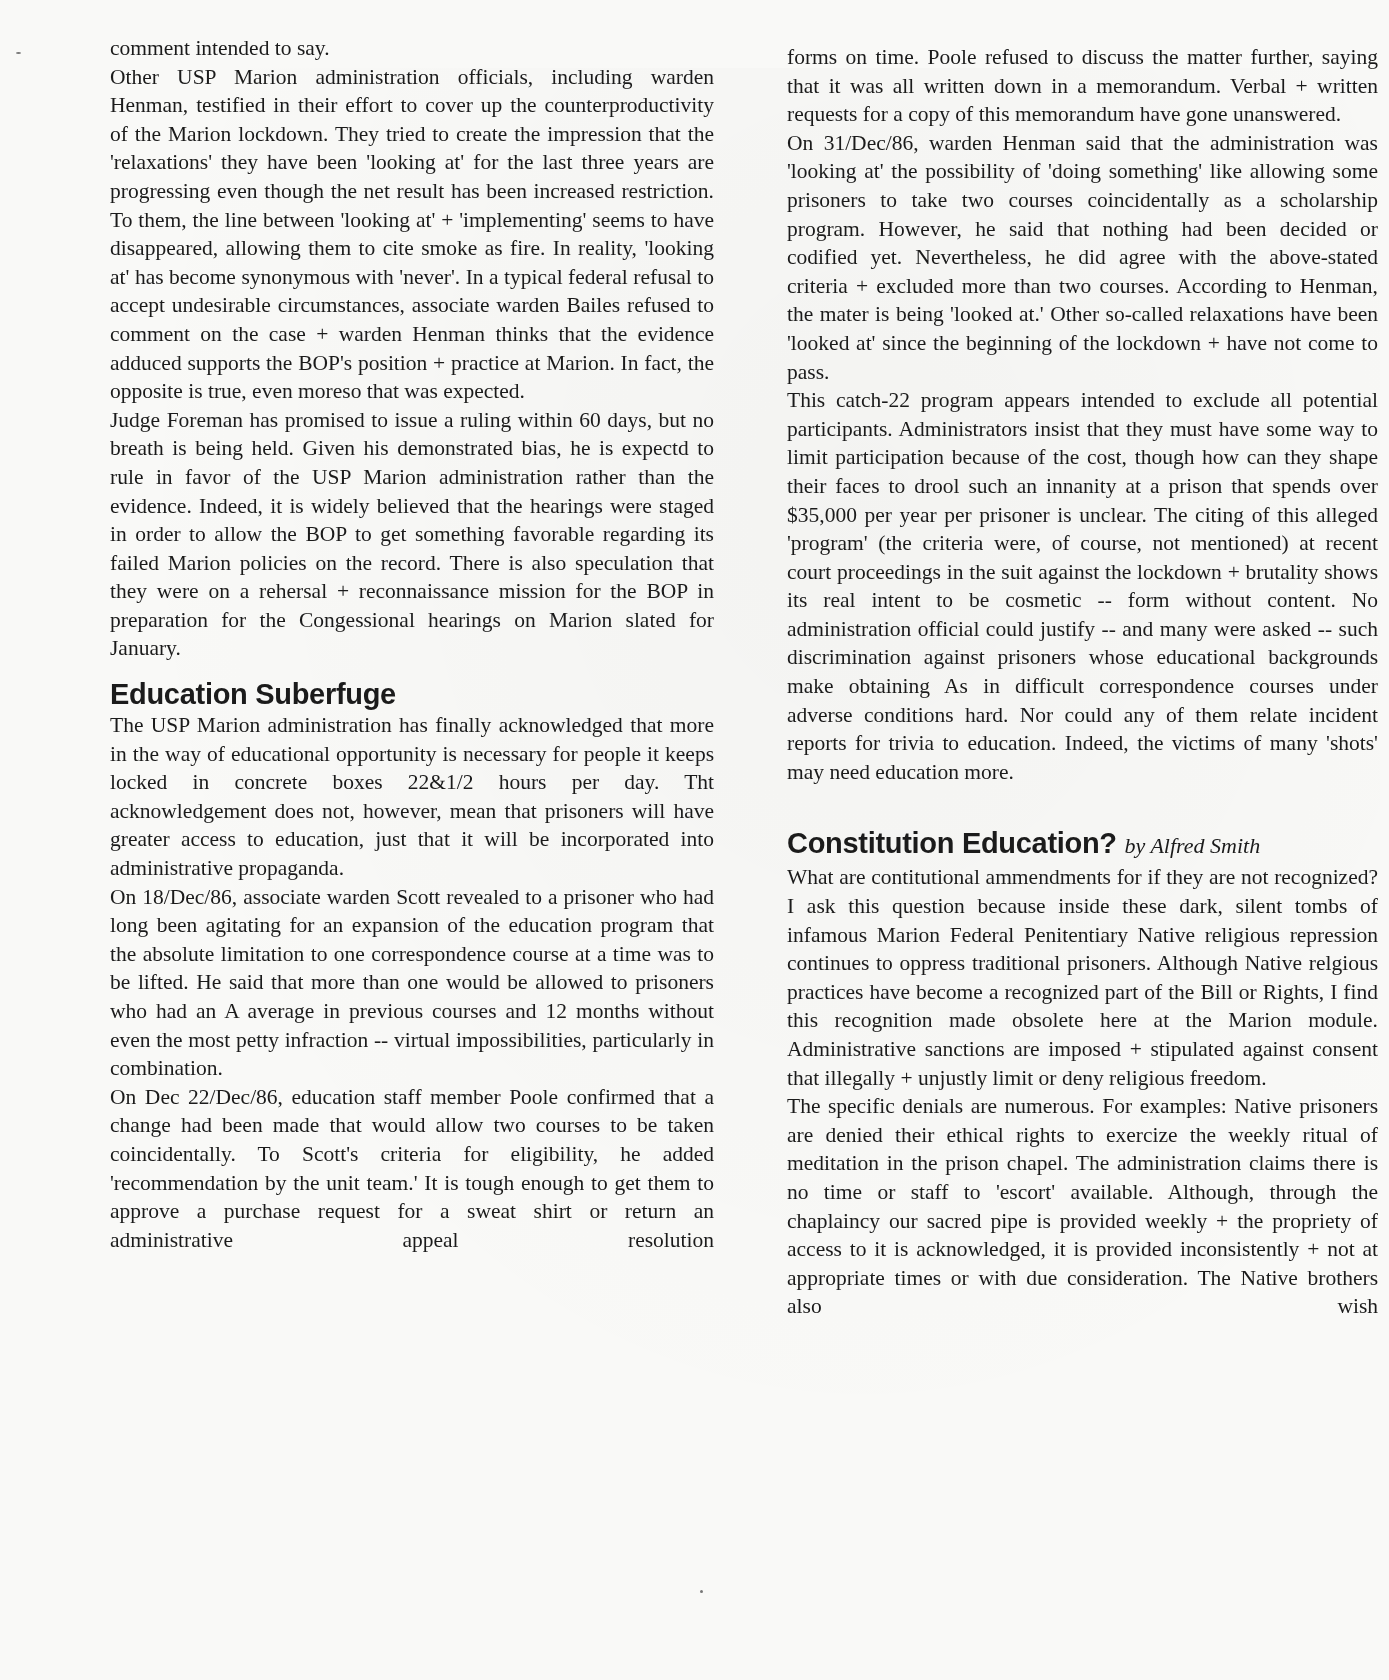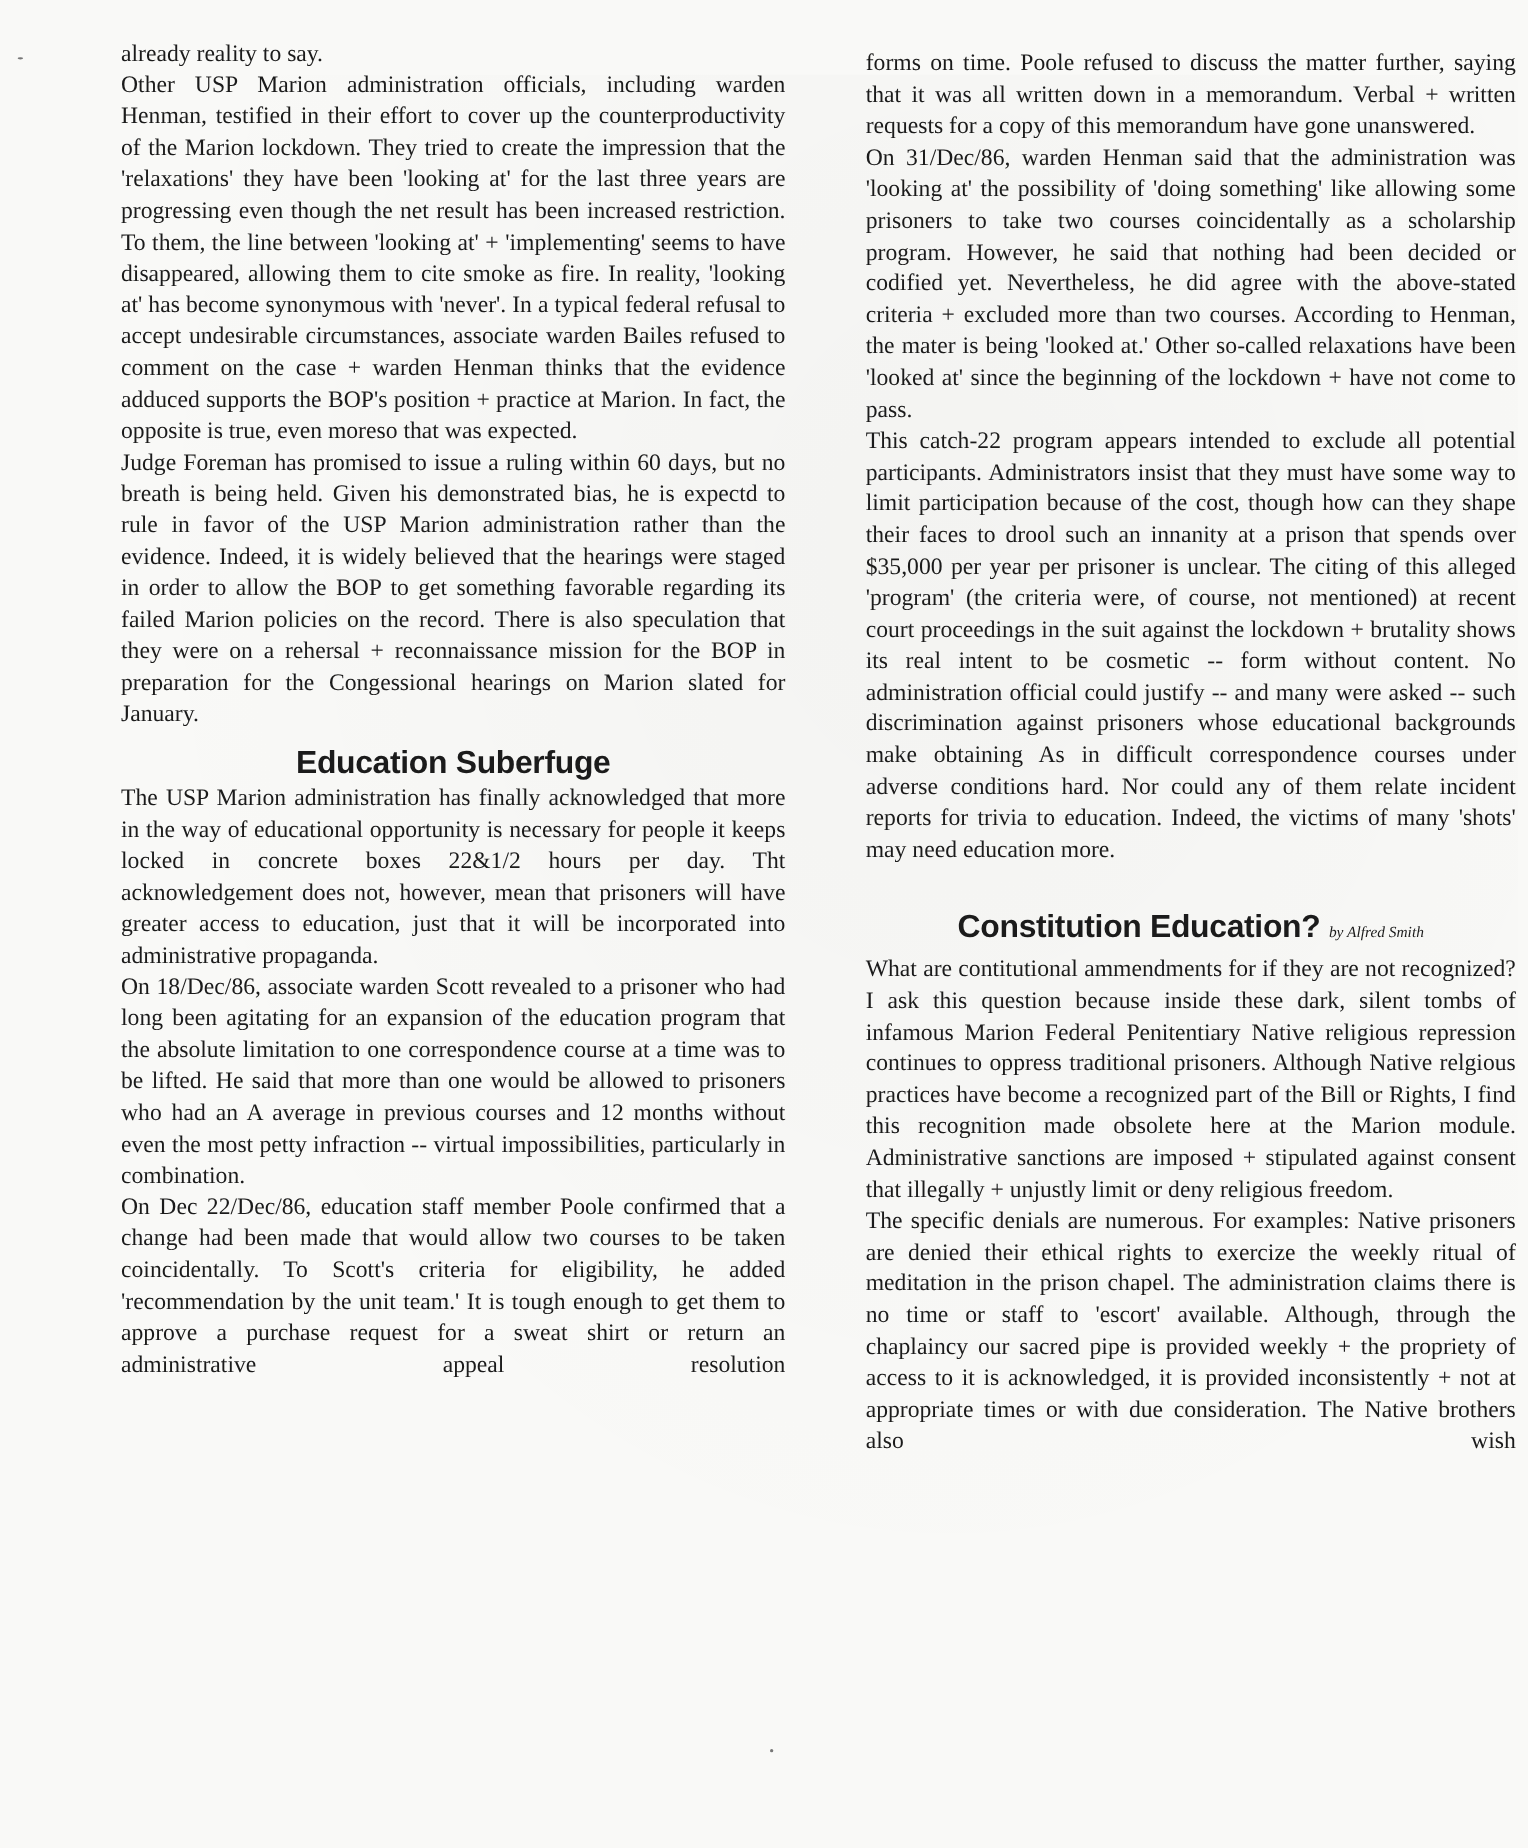--- a/index.html
+++ b/index.html
@@ -26,41 +26,41 @@
   .col-right { left: 787px; top: 43px; width: 591px; }
   .col p { margin: 0; hyphens: none; }
   .col p.last-full { text-align-last: justify; }
   h2.section {
     font-family: "Liberation Sans", "DejaVu Sans", sans-serif;
     font-weight: bold;
     font-size: 29px;
     line-height: 34px;
     margin: 14px 0 0 0;
     letter-spacing: -0.3px;
-    text-align: center;
+    text-align: left;
   }
   .col-right h2.section { margin-top: 40px; }
   .byline {
     font-family: "Liberation Serif", "DejaVu Serif", serif;
     font-style: italic;
     font-weight: normal;
-    font-size: 14px;
+    font-size: 22px;
     letter-spacing: 0;
   }
   .speck { position: absolute; background: #777; border-radius: 50%; }
 </style>
 </head>
 <body>
 
 <div class="bleed"></div>
 <div class="speck" style="left:16px;top:52px;width:5px;height:2px;"></div>
 <div class="speck" style="left:700px;top:1590px;width:3px;height:3px;"></div>
 
 <div class="col col-left">
-  <p>already reality to say.</p>
+  <p>comment intended to say.</p>
   <p>Other USP Marion administration officials, including warden Henman, testified in their effort to cover up the counterproductivity of the Marion lockdown. They tried to create the impression that the 'relaxations' they have been 'looking at' for the last three years are progressing even though the net result has been increased restriction. To them, the line between 'looking at' + 'implementing' seems to have disappeared, allowing them to cite smoke as fire. In reality, 'looking at' has become synonymous with 'never'. In a typical federal refusal to accept undesirable circumstances, associate warden Bailes refused to comment on the case + warden Henman thinks that the evidence adduced supports the BOP's position + practice at Marion. In fact, the opposite is true, even moreso that was expected.</p>
   <p>Judge Foreman has promised to issue a ruling within 60 days, but no breath is being held. Given his demonstrated bias, he is expectd to rule in favor of the USP Marion administration rather than the evidence. Indeed, it is widely believed that the hearings were staged in order to allow the BOP to get something favorable regarding its failed Marion policies on the record. There is also speculation that they were on a rehersal + reconnaissance mission for the BOP in preparation for the Congessional hearings on Marion slated for January.</p>
   <h2 class="section">Education Suberfuge</h2>
   <p>The USP Marion administration has finally acknowledged that more in the way of educational opportunity is necessary for people it keeps locked in concrete boxes 22&amp;1/2 hours per day. Tht acknowledgement does not, however, mean that prisoners will have greater access to education, just that it will be incorporated into administrative propaganda.</p>
   <p>On 18/Dec/86, associate warden Scott revealed to a prisoner who had long been agitating for an expansion of the education program that the absolute limitation to one correspondence course at a time was to be lifted. He said that more than one would be allowed to prisoners who had an A average in previous courses and 12 months without even the most petty infraction -- virtual impossibilities, particularly in combination.</p>
   <p class="last-full">On Dec 22/Dec/86, education staff member Poole confirmed that a change had been made that would allow two courses to be taken coincidentally. To Scott's criteria for eligibility, he added 'recommendation by the unit team.' It is tough enough to get them to approve a purchase request for a sweat shirt or return an administrative appeal resolution</p>
 </div>
 
 <div class="col col-right">
   <p>forms on time. Poole refused to discuss the matter further, saying that it was all written down in a memorandum. Verbal + written requests for a copy of this memorandum have gone unanswered.</p>

